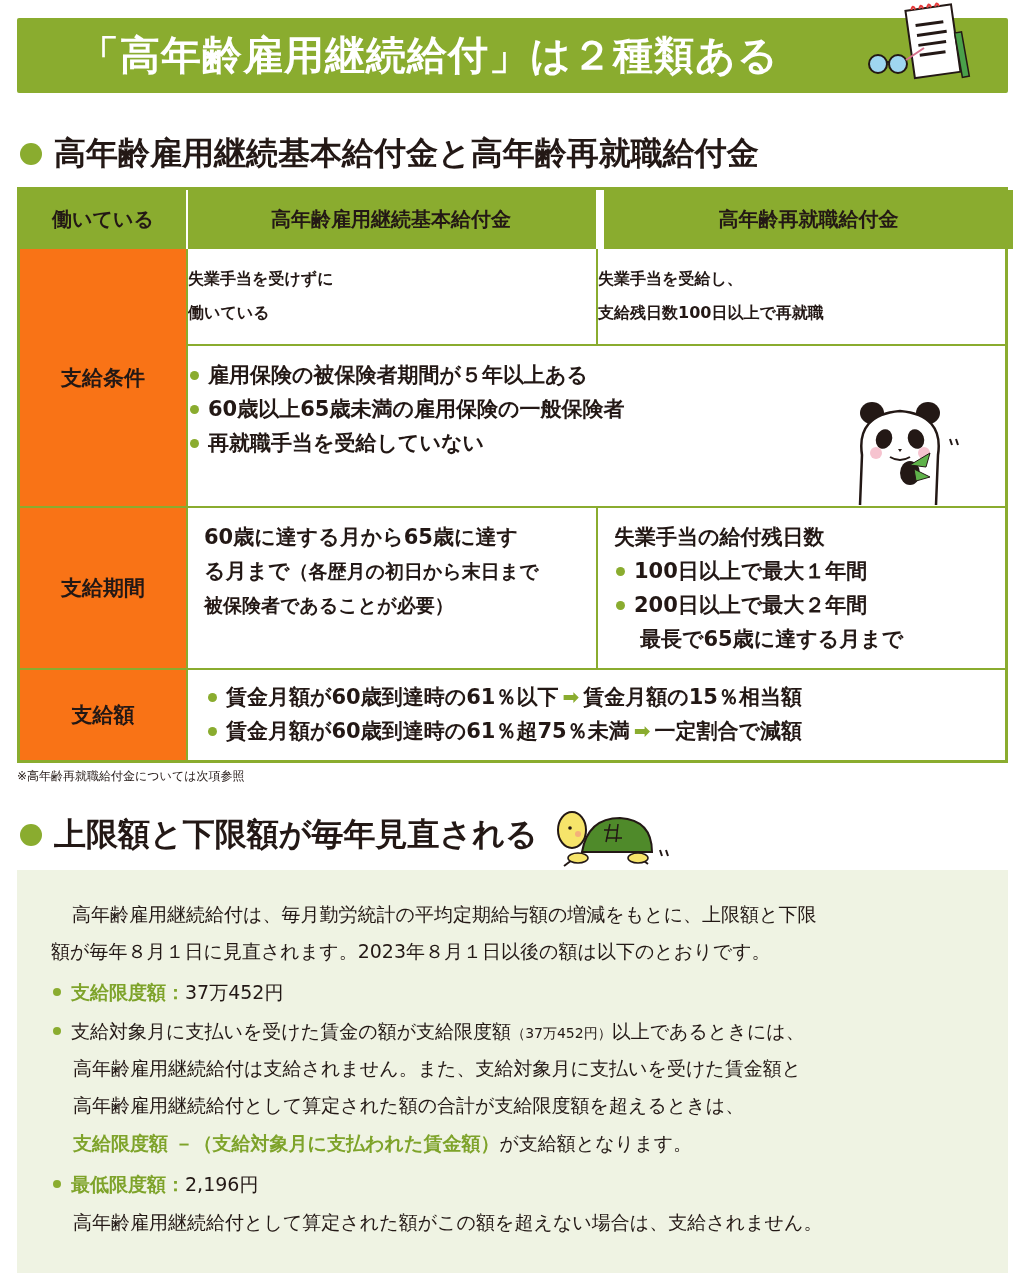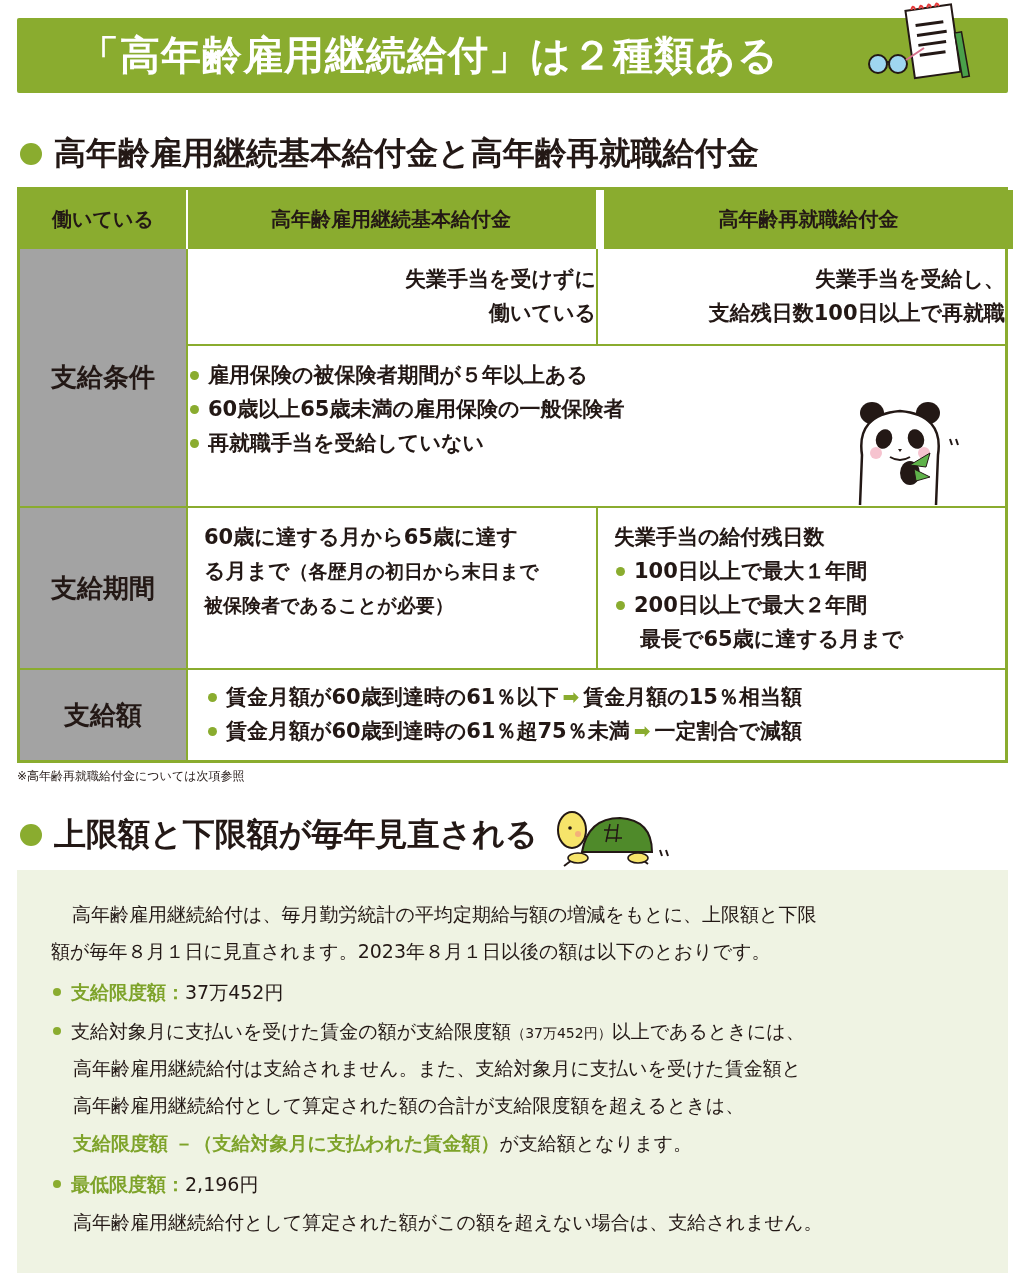--- a/index.html
+++ b/index.html
@@ -28,27 +28,27 @@
   .heading-text { font-size: 32px; font-weight: bold; white-space: nowrap; color: #231815; }
 
   
   .table {
     position: absolute; left: 17px; top: 187px; width: 991px; height: 576px;
     border: 3px solid #8aac2f; background: #ffffff;
   }
   .cell { position: absolute; }
   .hdr { background: #8aac2f; color: #231815; font-weight: bold; font-size: 20px;
          display: flex; align-items: center; justify-content: center; }
-  .rowlabel { background: #a3a3a3; font-weight: bold; font-size: 26px;
+  .rowlabel { background: #f97316; font-weight: bold; font-size: 21px;
               display: flex; align-items: center; justify-content: center; }
   .vline { position: absolute; background: #8aac2f; width: 2px; }
   .hline { position: absolute; background: #8aac2f; height: 2px; }
   .hdr-sep { position: absolute; background: #ffffff; width: 2px; }
 
-  .center-text { font-size: 21px; font-weight: bold; text-align: right; line-height: 34px; }
+  .center-text { font-size: 16px; font-weight: bold; text-align: left; line-height: 34px; }
   .bullet-list { list-style: none; }
   .bullet-list li { font-size: 21px; font-weight: bold; line-height: 34px; position: relative; padding-left: 20px; white-space: nowrap; }
   .bullet-list li::before {
     content: ""; position: absolute; left: 2px; top: 13px; width: 9px; height: 9px; border-radius: 50%; background: #8aac2f;
   }
   .cell-text { font-size: 21px; font-weight: bold; line-height: 34px; }
   .small-note { font-size: 19px; font-weight: bold; }
   .arrow { color: #8aac2f; font-size: 20px; margin: 0 4px; }
 
   .footnote { position: absolute; left: 17px; top: 768px; font-size: 12px; color: #231815; }

